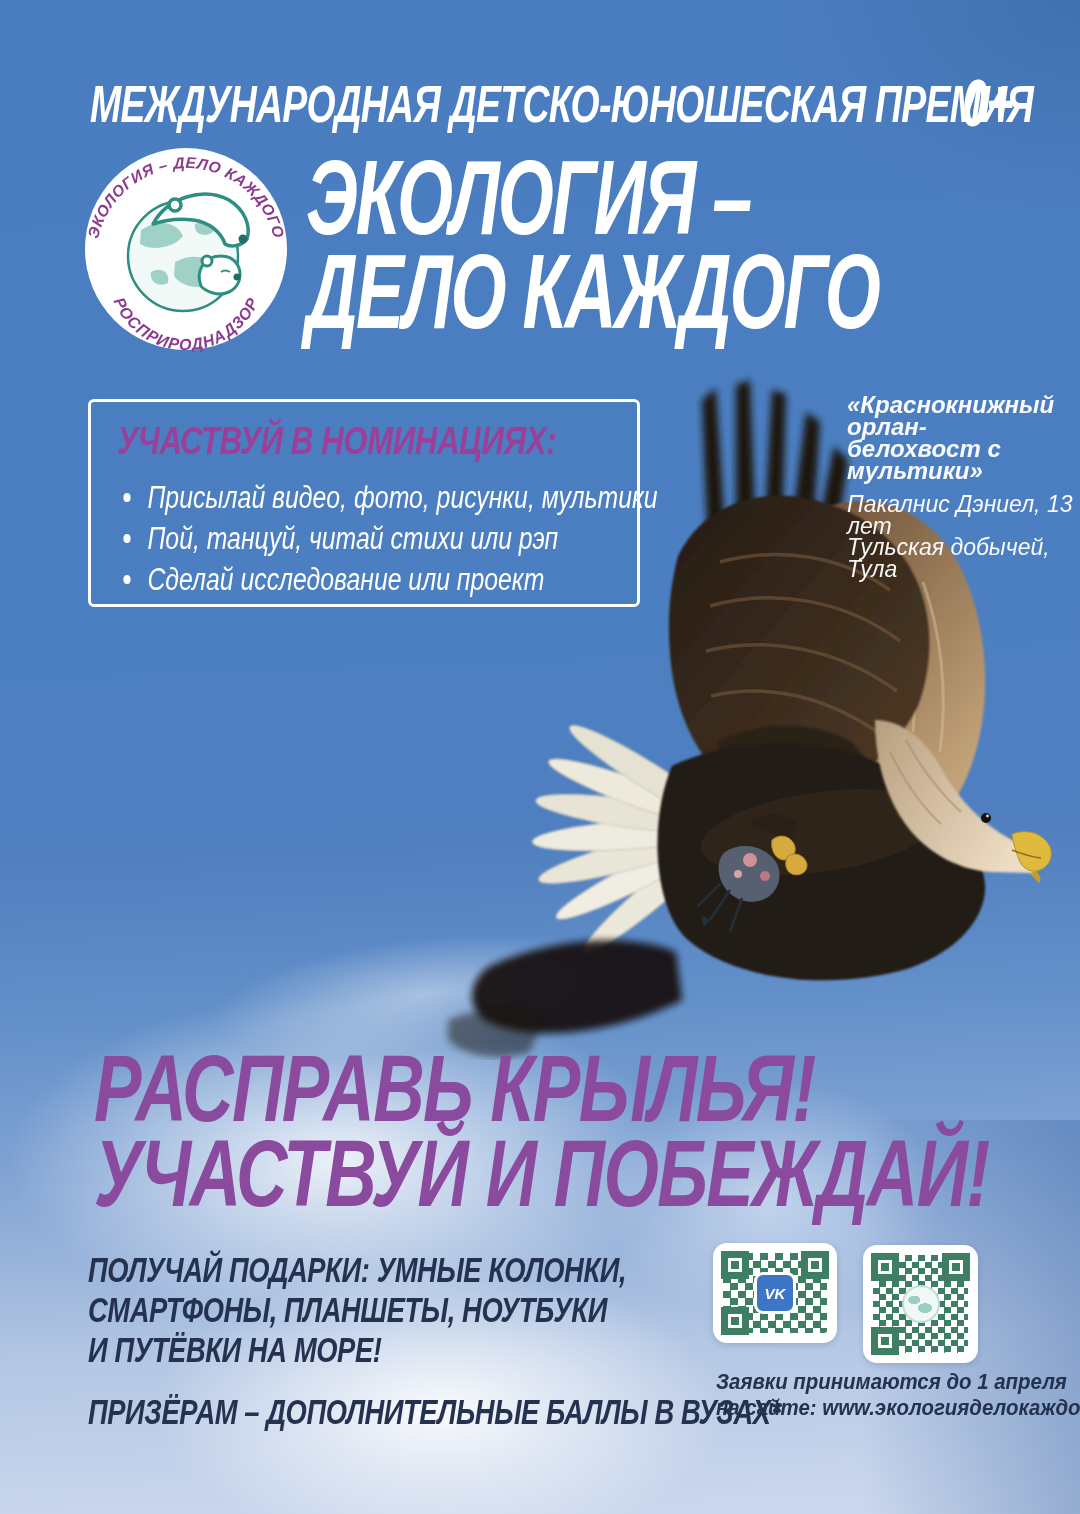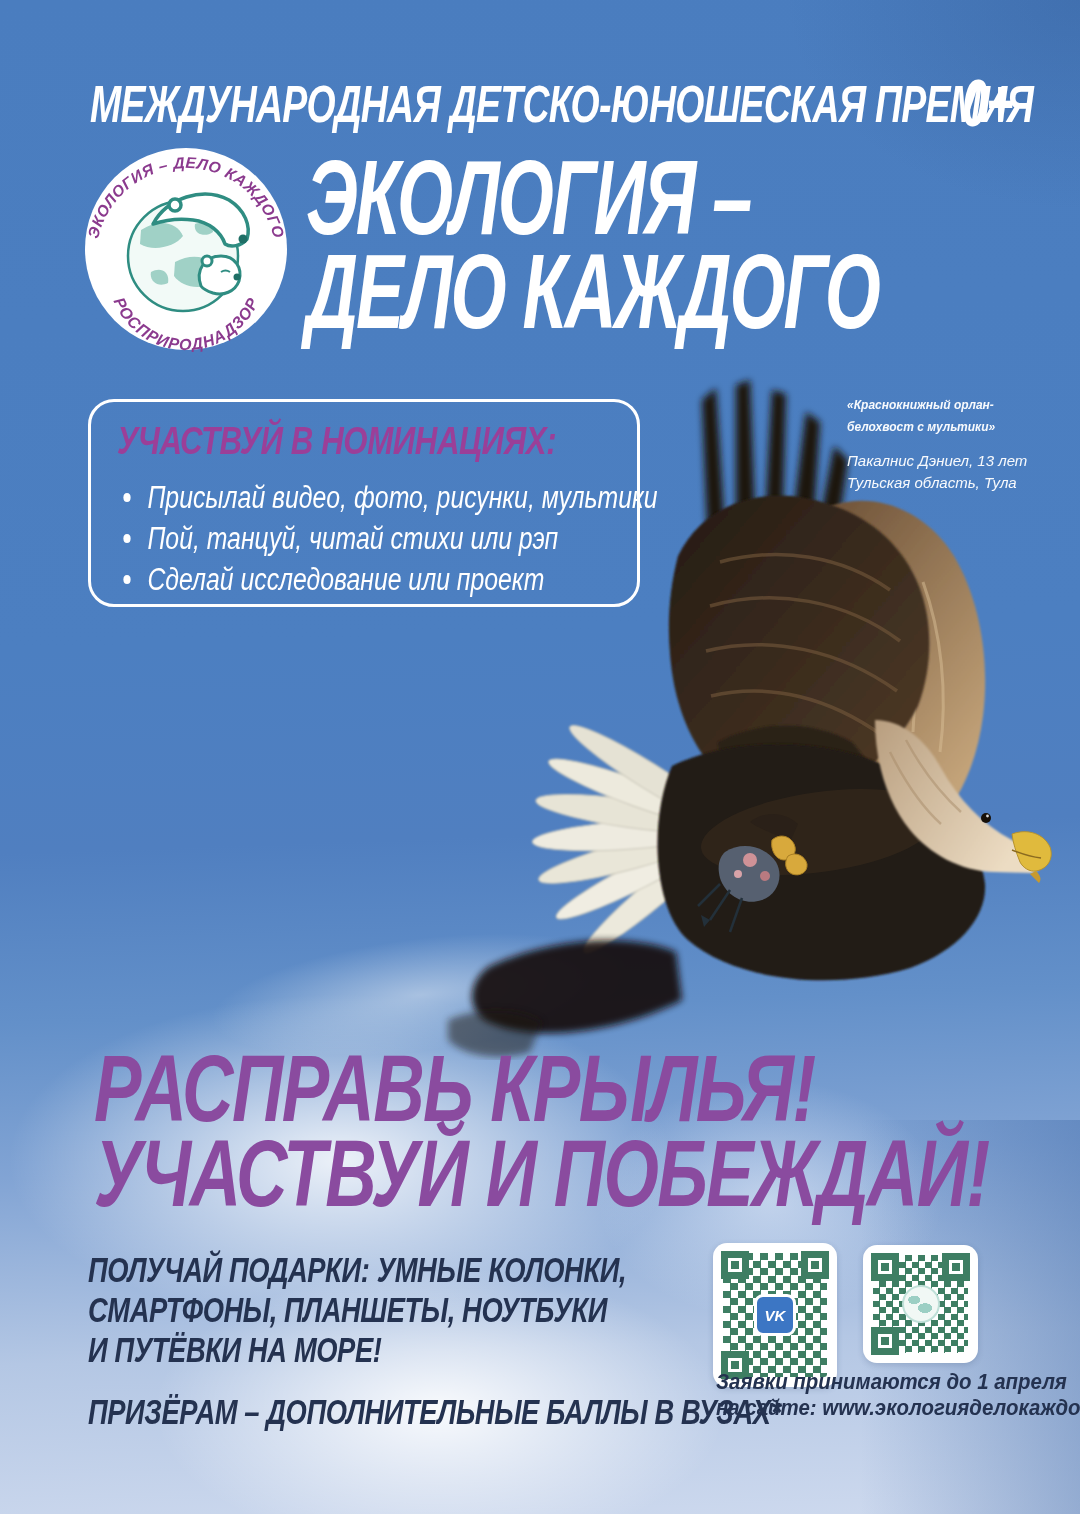--- a/index.html
+++ b/index.html
@@ -15,31 +15,31 @@
   .cond{transform-origin:left top;}
   .cloud{position:absolute;border-radius:50%;pointer-events:none;}
 
   
   .kicker{left:90px;top:78px;color:#fff;font-weight:700;font-size:52px;line-height:1;
     letter-spacing:-1px;transform:scaleX(.72);white-space:nowrap;}
   .age{left:962px;top:70px;color:#fff;font-weight:700;font-size:66px;line-height:1;
     transform:scaleX(.70);letter-spacing:-2px;}
   .title{left:306px;top:150px;color:#fff;font-weight:700;font-size:106px;line-height:94px;
     letter-spacing:-3px;transform:scaleX(.68);white-space:nowrap;}
-  .nombox{left:88px;top:399px;width:494px;height:166px;border:3px solid #fff;border-radius:26px;
+  .nombox{left:88px;top:399px;width:494px;height:166px;border:3px solid #fff;border-radius:6px;
     padding:18px 26px;}
   .nomhead{font-weight:700;font-size:39px;line-height:1.1;letter-spacing:-.5px;
     transform:scaleX(.80);white-space:nowrap;}
   .nomlist{margin:14px 0 0 0;padding:0;list-style:none;font-size:31px;line-height:41px;color:#fff;
     transform:scaleX(.80);transform-origin:left top;white-space:nowrap;}
   .nomlist li{position:relative;padding-left:38px;}
   .nomlist li::before{content:"";position:absolute;left:8px;top:16px;width:9px;height:9px;border-radius:50%;background:#fff;}
   .caption{left:847px;top:394px;width:230px;color:rgba(255,255,255,.96);}
-  .cap-b{font-weight:700;font-size:12px;line-height:22px;}
-  .cap-r{font-size:15px;line-height:21.5px;margin-top:12px;}
+  .cap-b{font-weight:700;font-size:24px;line-height:22px;}
+  .cap-r{font-size:23px;line-height:21.5px;margin-top:12px;}
   .slogan{left:94px;top:1046px;font-weight:700;font-size:95px;line-height:85px;
     letter-spacing:-2px;transform:scaleX(.75);white-space:nowrap;}
   .gifts{left:88px;top:1250px;font-weight:700;font-size:35px;line-height:40px;
     letter-spacing:-.5px;transform:scaleX(.78);white-space:nowrap;}
   .prizes{left:88px;top:1392px;font-weight:700;font-size:35px;line-height:40px;
     letter-spacing:-.5px;transform:scaleX(.78);white-space:nowrap;}
   .deadline{left:716px;top:1369px;font-weight:700;font-size:21.5px;line-height:26px;
     transform:scaleX(.95);transform-origin:left top;white-space:nowrap;}
 
   
@@ -229,38 +229,38 @@
     </ul>
   </div>
 
   <div class="abs caption">
     <div class="cap-b">
       <div>«Краснокнижный орлан-</div>
       <div>белохвост с мультики»</div>
     </div>
     <div class="cap-r">
       <div>Пакалнис Дэниел, 13 лет</div>
-      <div>Тульская область, Тула</div>
+      <div>Тульская добычей, Тула</div>
     </div>
   </div>
 
   <div class="abs slogan cond" style="color:#8a4b9f;">
     <div>РАСПРАВЬ КРЫЛЬЯ!</div>
     <div>УЧАСТВУЙ И ПОБЕЖДАЙ!</div>
   </div>
 
   <div class="abs gifts cond" style="color:#243250;">
     <div>ПОЛУЧАЙ ПОДАРКИ: УМНЫЕ КОЛОНКИ,</div>
     <div>СМАРТФОНЫ, ПЛАНШЕТЫ, НОУТБУКИ</div>
     <div>И ПУТЁВКИ НА МОРЕ!</div>
   </div>
 
   <div class="abs prizes cond" style="color:#243250;">ПРИЗЁРАМ – ДОПОЛНИТЕЛЬНЫЕ БАЛЛЫ В ВУЗАХ*</div>
 
-  <div class="abs qr-card" style="left:713px;top:1243px;width:124px;height:144px;">
+  <div class="abs qr-card" style="left:713px;top:1243px;width:124px;height:100px;">
     <div class="qr-inner">
       <div class="finder f-tl"></div>
       <div class="finder f-tr"></div>
       <div class="finder f-bl"></div>
       <div class="qr-badge vk-badge">VK</div>
     </div>
   </div>
   <div class="abs qr-card" style="left:863px;top:1245px;width:115px;height:118px;">
     <div class="qr-inner" style="background-size:13px 13px;">
       <div class="finder f-tl"></div>

